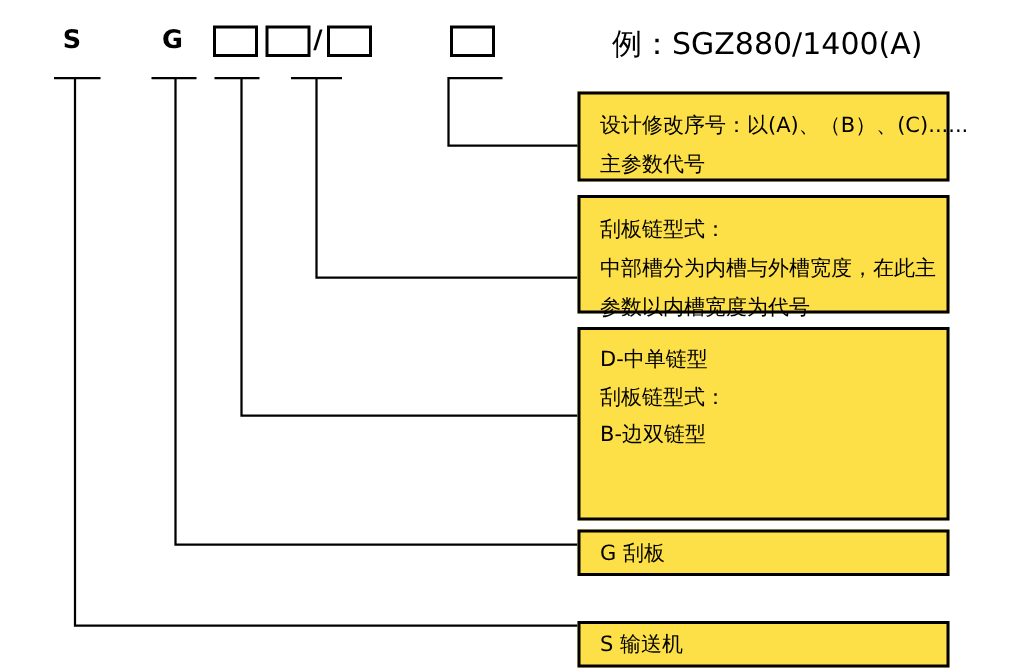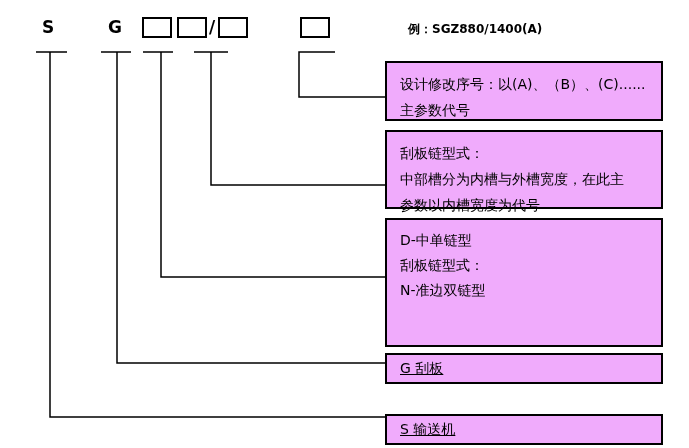--- a/index.html
+++ b/index.html
@@ -57,38 +57,37 @@
     border: 2px solid #000000;
     box-sizing: border-box;
     background: #ffffff;
   }
   .example-text {
     position: absolute;
     left: 408px;
     top: 18px;
     height: 22px;
     line-height: 22px;
-    font-size: 12px;
-    font-weight: bold;
+    font-size: 20px;
+    font-weight: normal;
     white-space: nowrap;
   }
   .label-box {
     position: absolute;
     left: 385px;
-    width: 278px;
+    width: 248px;
     border: 2px solid #000000;
     box-sizing: border-box;
-    background: #f0abfc;
+    background: #fde047;
     padding: 8px 8px 0 13px;
   }
   .label-box.single {
     display: flex;
-    align-items: flex-start;
+    align-items: flex-end;
     padding-top: 0;
-    text-decoration: underline;
   }
   .label-line {
     font-size: 14px;
     line-height: 26px;
     white-space: nowrap;
     color: #000000;
   }
   .label-box.chain .label-line { line-height: 25px; }
 </style>
 </head>
@@ -122,21 +121,21 @@
 
   <div class="label-box" style="top:130px;height:79px">
     <div class="label-line">刮板链型式：</div>
     <div class="label-line">中部槽分为内槽与外槽宽度，在此主</div>
     <div class="label-line">参数以内槽宽度为代号</div>
   </div>
 
   <div class="label-box chain" style="top:218px;height:129px">
     <div class="label-line">D-中单链型</div>
     <div class="label-line">刮板链型式：</div>
-    <div class="label-line">N-准边双链型</div>
+    <div class="label-line">B-边双链型</div>
   </div>
 
   <div class="label-box single" style="top:353px;height:31px">
     <div class="label-line">G 刮板</div>
   </div>
 
   <div class="label-box single" style="top:414px;height:31px">
     <div class="label-line">S 输送机</div>
   </div>
 

